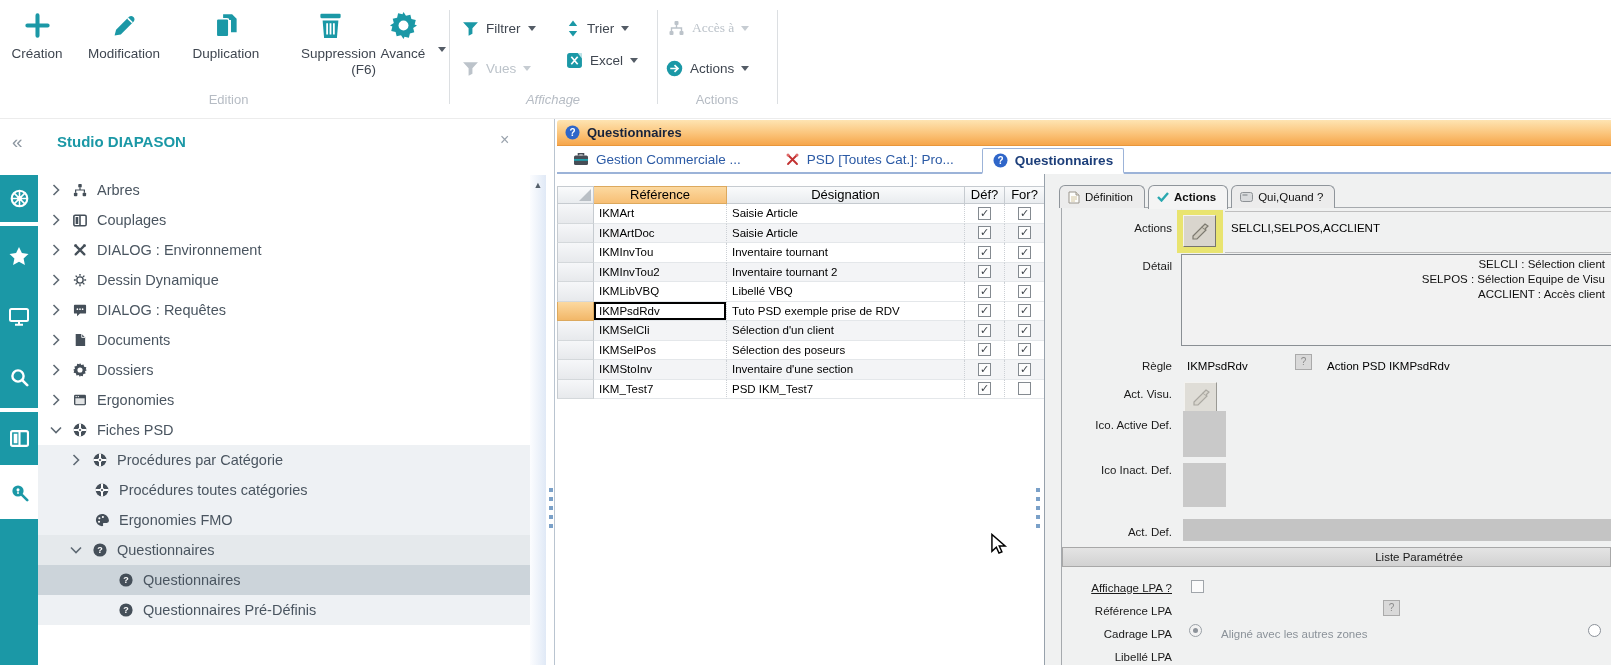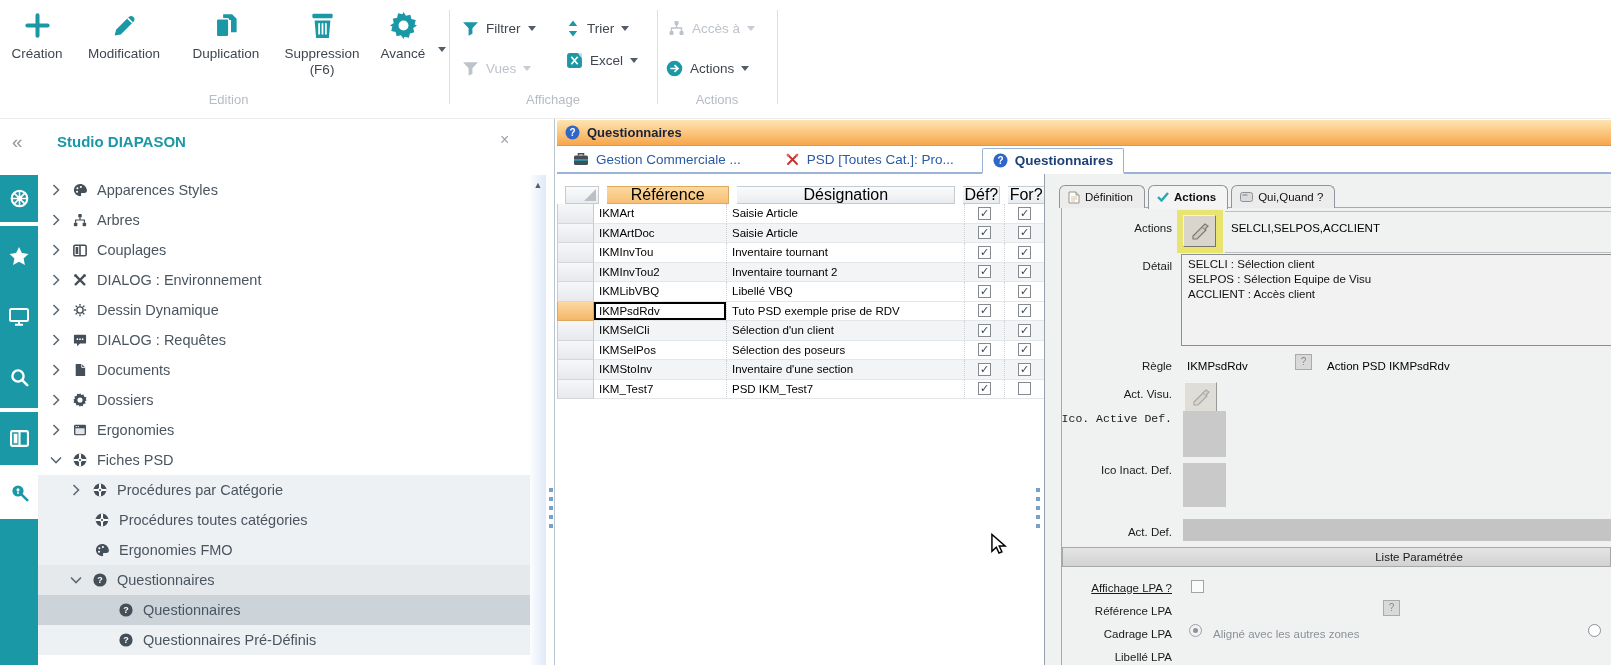--- a/index.html
+++ b/index.html
@@ -64,21 +64,21 @@
           font-size:13.5px; color:#2b5aa5; cursor:default; }
   .dtab.active { border:1px solid #9cb3d8; border-bottom:2px solid #fff; margin-bottom:-2px;
                  border-radius:2px 2px 0 0; background:#fff; font-weight:bold; color:#1d3f7a; z-index:2; }
   .d1 { margin-left:6px;margin-top:28px; } .d2 { margin-left:24px; } .d3 { margin-left:18px; }
 
   
   .grid { position:absolute; left:557px; top:186px; width:488px; font-size:11.5px; color:#000;
           font-family:"Liberation Sans", sans-serif; }
   .ghead { display:flex; height:18px; }
   .th { background:linear-gradient(#fafbfc,#e9ecef); border:1px solid #c6cbd0; border-left:none;
-        text-align:center; line-height:16px; font-size:16px;margin-left:8px; }
+        text-align:center; line-height:16px; font-size:13px; }
   .th.corner { border-left:1px solid #c6cbd0; position:relative; }
   .th.corner .tri { position:absolute; right:2px; bottom:2px; width:0; height:0;
                     border-left:12px solid transparent; border-bottom:12px solid #b9bfc5; }
   .th.refh { background:linear-gradient(#fcd9a0,#f7bf75); border-color:#dca95e; }
   .gr { display:flex; height:19.5px; }
   .gr.alt .cell { background:#f3f4f6; }
   .rowhdr { width:37px; background:linear-gradient(#f6f7f9,#e7e9ec);
             border-right:1px solid #c6cbd0; border-bottom:1px solid #d4d8db; border-left:1px solid #c6cbd0; }
   .gr.selrow .rowhdr { background:linear-gradient(#fcd9a0,#f2b768); border-color:#dca95e; }
   .cell { background:#fff; border-right:1px dotted #ccd0d5; border-bottom:1px solid #e4e7ea;
@@ -101,34 +101,34 @@
           background:#ececec; cursor:default; }
   .ptab.active { background:#f4f4f4; font-weight:bold; margin-bottom:-1px; padding-bottom:3px; }
   .plabel { position:absolute; left:0; width:127px; text-align:right; color:#1a1a1a; }
   .hair { position:absolute; left:180px; right:0; height:1px; background:#bfbfbf; }
   .ywrap { position:absolute; left:132px; top:36px; width:46px; height:43px; background:#e9e470; }
   .tool-btn { background:#d9d5cd; border-top:1px solid #f5f3ef; border-left:1px solid #f5f3ef;
               border-right:1px solid #77756e; border-bottom:1px solid #77756e;
               display:flex; align-items:center; justify-content:center; }
   .pvalue { position:absolute; color:#000; white-space:nowrap; }
   .dbox { position:absolute; left:136px; top:80px; right:-1px; height:92px; background:#f2f2f2;
-          border:1px solid #8a8f94; padding:2px 6px; line-height:15px; }
+          border:1px solid #8a8f94; padding:2px 6px; line-height:15px;text-align:right; }
   .qbtn { position:absolute; width:17px; height:16px; background:#d9d9d9; border:1px solid #aaa;
           color:#8a8a8a; font-size:10px; text-align:center; line-height:14px; }
   .icobox { position:absolute; left:138px; width:43px; background:#c9c9c9; }
   .actdef-bar { position:absolute; left:138px; right:0; top:345px; height:22px; background:#c4c4c4; }
   .secbar { position:absolute; left:17px; right:0; top:373px; height:20px;
             background:linear-gradient(#e4e4e4,#d2d2d2); border:1px solid #a8a8a8;
             text-align:center; padding-left:165px; line-height:18px; color:#1a1a1a; }
   .pchk { position:absolute; width:13px; height:13px; border:1px solid #a0a5aa; background:#fbfbfb; }
   .radio { position:absolute; width:13px; height:13px; border-radius:50%; }
   .radio.dis { border:1px solid #9aa0a6; background:#f2f2f2; }
   .radio.dis i { display:block; width:5px; height:5px; border-radius:50%; background:#8d939a; margin:3px; }
   .radio.empty { border:1px solid #8b9199; background:#fff; }
-  .graytxt { color:#8b9299; }
+  .graytxt { color:#8b9299;margin-left:8px; }
 
   .cursor { position:absolute; left:990px; top:533px; z-index:9; }
 </style>
 </head>
 <body>
 
 <div class="ribbon">
 
   <div class="rb" style="left:8px;width:58px;">
     <div class="ric">
@@ -152,21 +152,21 @@
   <div class="rb" style="left:182px;width:88px;">
     <div class="ric">
       <svg width="27" height="27" viewBox="0 0 24 24" fill="#1b98a6">
           <path d="M9 2h8l4 4v12h-5V7H9z"></path>
           <rect x="3" y="6" width="11" height="16" rx="1.6" stroke="#fff" stroke-width="1.2"></rect>
         </svg>
     </div>
       <div class="lbl">Duplication</div>
   </div>
 
-  <div class="rb" style="left:276px;width:92px;">
+  <div class="rb" style="left:284px;width:92px;text-align:right;">
     <div class="ric">
       <svg width="25" height="27" viewBox="0 0 22 24" fill="#1b98a6">
           <rect x="2" y="1.5" width="18" height="4" rx="1"></rect>
           <path d="M4 7.5h14l-1.3 15.5H5.3z"></path>
           <g stroke="#fff" stroke-width="1.6">
             <path d="M8 10v10M11 10v10M14 10v10"></path>
           </g>
         </svg>
     </div>
     <div class="lbl">Suppression</div>
@@ -218,26 +218,26 @@
     <span>
         <svg width="17" height="17" viewBox="0 0 16 16">
           <rect x="1" y="1" width="14" height="14" rx="2.5" fill="#1b98a6"></rect>
           <path d="M5 4.5l6 7M11 4.5l-6 7" stroke="#fff" stroke-width="1.6"></path>
           <path d="M11 1h4v5z" fill="#bfe4e8"></path>
         </svg>
       </span>
     <span>Excel</span>
       <span class="caret"></span>
   </div>
-  <div class="grplbl" style="left:449px;width:208px;">Affichage</div>
+  <div class="grplbl" style="left:449px;width:208px;font-style:italic;">Affichage</div>
   <div class="grplbl" style="left:8px;width:441px;">Edition</div>
 
   <div class="vsep" style="left:657px;"></div>
 
-  <div class="sb disabled" style="left:668px;top:15px;">
+  <div class="sb disabled" style="left:668px;top:15px;font-family:Liberation Serif, serif;">
     <span>
         <svg width="17" height="16" viewBox="0 0 16 16" fill="#bcc3ca">
           <rect x="6" y="1" width="4" height="4" rx="1"></rect>
           <rect x="1" y="11" width="4" height="4" rx="1"></rect>
           <rect x="11" y="11" width="4" height="4" rx="1"></rect>
           <path d="M8 5v3M3 11V8h10v3" stroke="#bcc3ca" stroke-width="1.4" fill="none"></path>
         </svg>
       </span>
     <span>Accès à</span>
       <span class="caret dis"></span>
@@ -314,36 +314,20 @@
           <circle cx="8" cy="6.8" r="1.5" fill="#fff"></circle>
           <path d="M8 8.6v2.4" stroke="#fff" stroke-width="1.4"></path>
           <path d="M12.2 12.2l5 5" stroke="#1b98a6" stroke-width="2.6" stroke-linecap="round"></path>
         </svg>
       </span>
   </div>
   <div class="rc" style="height:146px;"></div>
 </div>
 
 <div class="tree">
-  <div class="trow lv1">
-    <span class="chev">
-        <svg width="8" height="12" viewBox="0 0 8 12">
-          <path d="M1.5 1l5 5-5 5" fill="none" stroke="currentColor" stroke-width="1.6"></path>
-        </svg>
-      </span>
-    <span class="ticon">
-        <svg width="14" height="14" viewBox="0 0 16 16" fill="#454f59">
-          <path d="M8 1a7 7 0 100 14c1.2 0 1.6-.8 1.2-1.7-.4-1 .1-2 1.3-2H13a2.7 2.7 0 002.9-3C15.5 4 12.2 1 8 1z"></path>
-          <circle cx="5" cy="6" r="1.2" fill="#fff"></circle>
-          <circle cx="9" cy="4.5" r="1.2" fill="#fff"></circle>
-          <circle cx="4.6" cy="10" r="1.2" fill="#fff"></circle>
-        </svg>
-      </span>
-    <span>Apparences Styles</span>
-  </div>
   <div class="trow lv1">
     <span class="chev">
         <svg width="8" height="12" viewBox="0 0 8 12">
           <path d="M1.5 1l5 5-5 5" fill="none" stroke="currentColor" stroke-width="1.6"></path>
         </svg>
       </span>
     <span class="ticon">
         <svg width="14" height="14" viewBox="0 0 16 16" fill="#454f59">
           <rect x="6" y="1" width="4" height="4" rx="1"></rect>
           <rect x="1" y="11" width="4" height="4" rx="1"></rect>
@@ -804,21 +788,21 @@
   <div class="plabel" style="top:214px;">Act. Visu.</div>
   <div class="tool-btn" style="position:absolute;left:139px;top:208px;width:33px;height:30px;opacity:.7;">
     <span>
         <svg width="20" height="18" viewBox="0 0 20 18">
           <path d="M3 14l9-9 4 3-9 9H3z" fill="#cfcabe" stroke="#8d8a80" stroke-width="1.2"></path>
           <path d="M12 5l3-3 3 2-3 3" fill="#cfcabe" stroke="#8d8a80" stroke-width="1.2"></path>
         </svg>
       </span>
   </div>
 
-  <div class="plabel" style="top:238px;font-family:Liberation Mono, monospace;">Ico. Active Def.</div>
+  <div class="plabel" style="top:245px;">Ico. Active Def.</div>
   <div class="icobox" style="top:237px;height:46px;"></div>
   <div class="plabel" style="top:290px;">Ico Inact. Def.</div>
   <div class="icobox" style="top:289px;height:44px;"></div>
 
   <div class="plabel" style="top:352px;">Act. Def.</div>
   <div class="actdef-bar"></div>
 
   <div class="secbar">Liste Paramétrée</div>
 
   <div class="plabel" style="top:408px;text-decoration:underline;">Affichage LPA ?</div>

